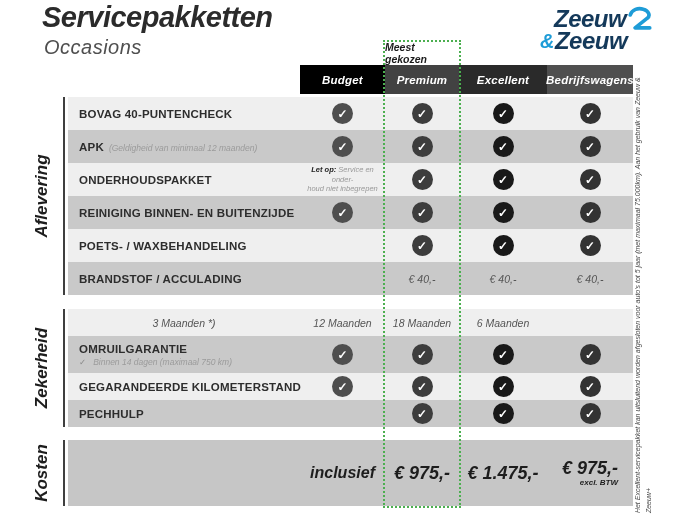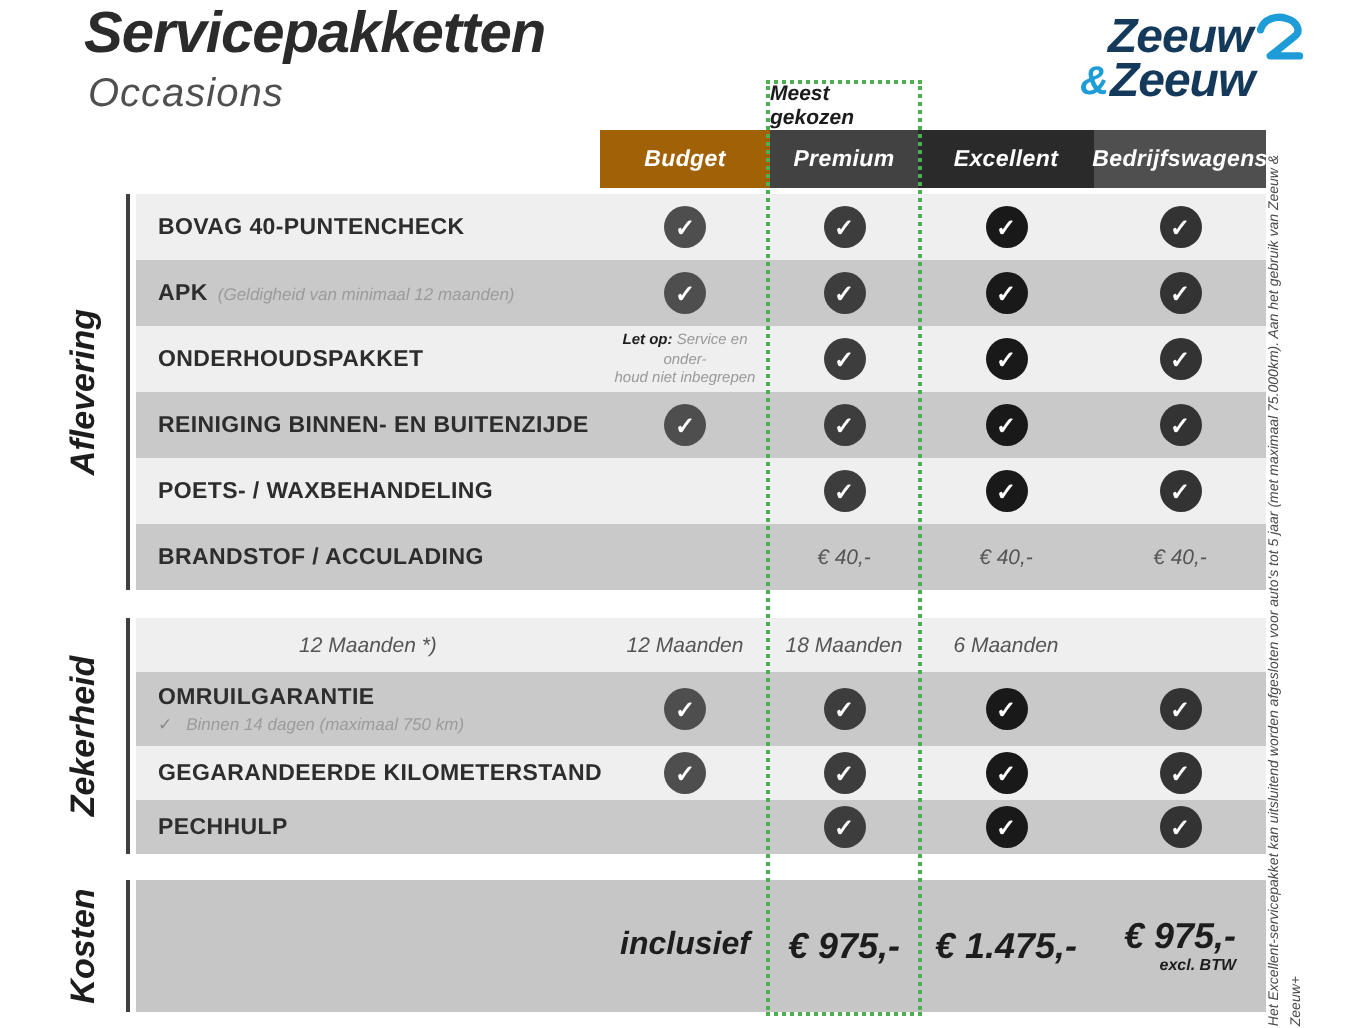--- a/index.html
+++ b/index.html
@@ -90,21 +90,21 @@
       <span class="logo-word" id="logo-bottom" style="color: rgb(20, 57, 90);">Zeeuw</span>
     </div>
   </div>
 
   <div class="table-area">
     <div class="badge-row">
       <div class="badge">Meest gekozen</div>
     </div>
     <div class="header-row" id="header-row">
       <div></div>
-    <div class="col-header" style="background: #a16207;">Budget</div>
+    <div class="col-header" style="background: #000000;">Budget</div>
         <div class="col-header" style="background: rgb(66, 66, 66);">Premium</div>
         <div class="col-header" style="background: rgb(42, 42, 42);">Excellent</div>
         <div class="col-header" style="background: rgb(79, 79, 79);">Bedrijfswagens</div>
       </div>
     <div class="rows sec1" id="sec0">
         <div class="row light">
           <div class="row-label">
             <div class="label-line">BOVAG 40-PUNTENCHECK</div>
           </div>
           <div class="cell">
@@ -199,21 +199,21 @@
           </div>
           <div class="cell">
             <span class="cell-text">€ 40,-</span>
           </div>
         </div>
       </div>
     <div class="gap1"></div>
     <div class="rows sec2" id="sec1">
         <div class="row light">
           <div class="cell">
-            <span class="cell-text">12 Maanden *)</span>
+            <span class="cell-text">3 Maanden *)</span>
           </div>
           <div class="cell">
             <span class="cell-text">12 Maanden</span>
           </div>
           <div class="cell">
             <span class="cell-text">18 Maanden</span>
           </div>
           <div class="cell">
             <span class="cell-text">6 Maanden</span>
           </div>

